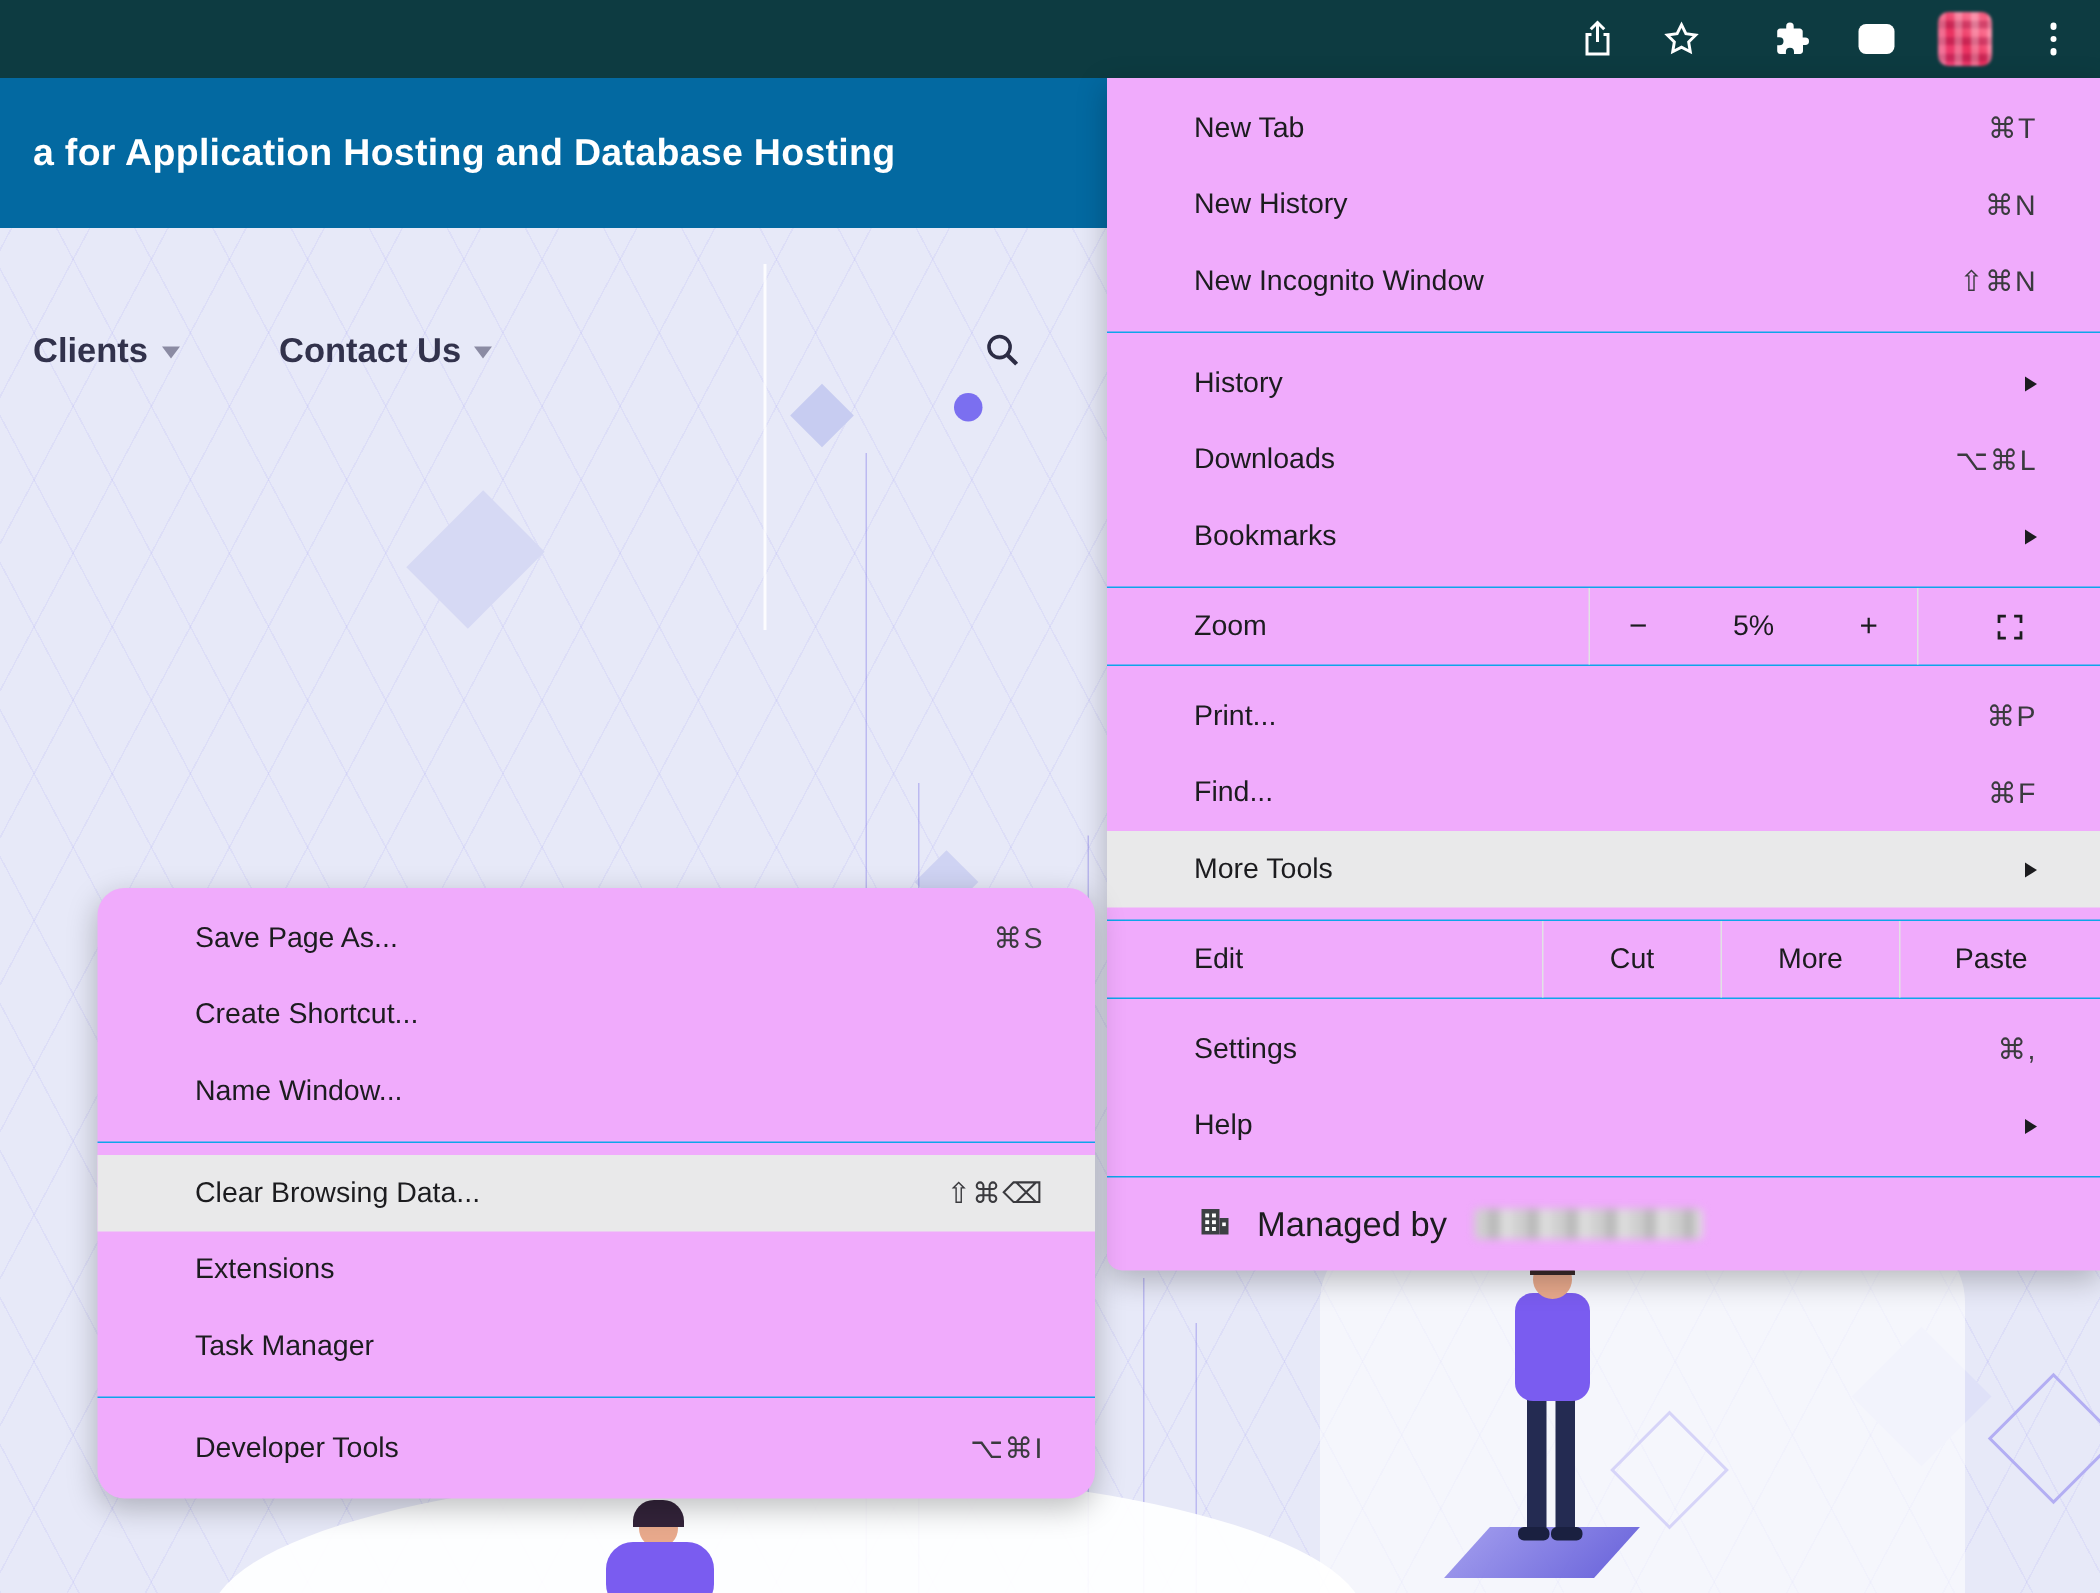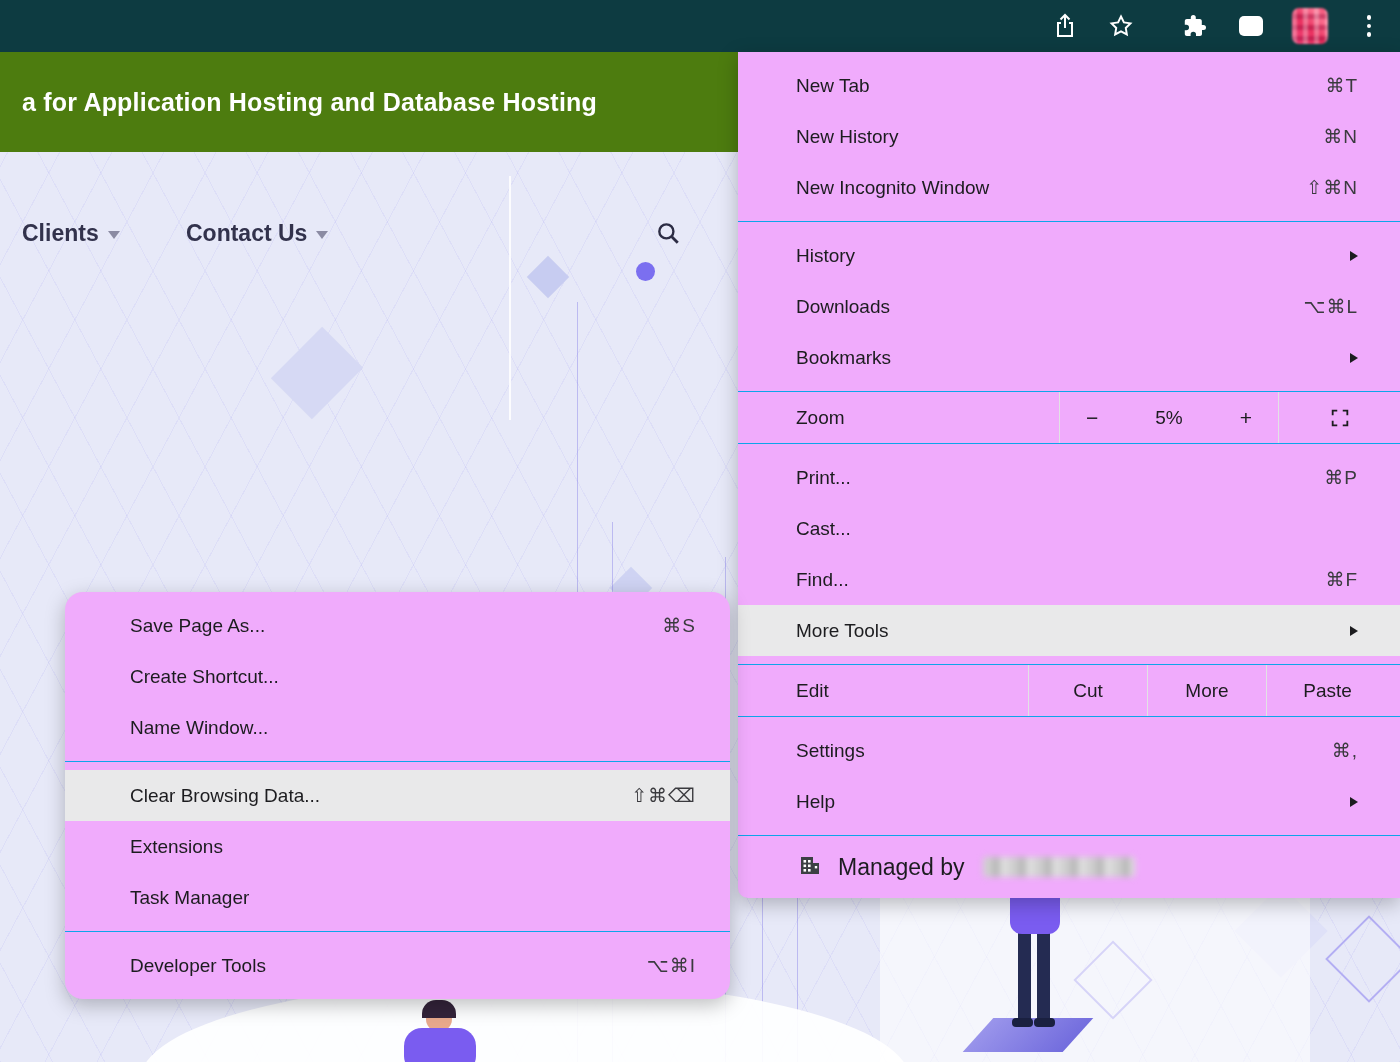--- a/index.html
+++ b/index.html
@@ -17,21 +17,21 @@
               linear-gradient(90deg, rgba(255,255,255,.28) 0 5px, transparent 5px 11px),
               linear-gradient(0deg, rgba(140,0,50,.35) 0 5px, transparent 5px 11px),
               linear-gradient(45deg,#f1437a,#e9315f 45%,#fb6d8e 75%,#ef4f74);
             background-size:11px 11px, 11px 11px, 100% 100%;
             filter:blur(1px); }
   .dots { display:flex; flex-direction:column; gap:4px; }
   .dots i { width:4.5px; height:4.5px; border-radius:50%; background:#fff; }
   .sidepanel-glyph { width:24px; height:20px; border-radius:5px; background:#fff; }
 
   
-  .banner { position:absolute; left:0; top:52px; width:1400px; height:100px; background:#4d7c0f;
+  .banner { position:absolute; left:0; top:52px; width:1400px; height:100px; background:#0369a1;
             display:flex; align-items:center; padding-left:22px; z-index:1; }
   .banner span { color:#fff; font-size:25px; font-weight:800; letter-spacing:.2px; }
 
   
   .page { position:absolute; left:0; top:152px; width:1400px; height:910px; background:#e7e9f8; overflow:hidden; }
   .page::before { content:""; position:absolute; inset:0;
       background-image:
         repeating-linear-gradient(62deg, rgba(124,116,240,.09) 0 1px, transparent 1px 46px),
         repeating-linear-gradient(-62deg, rgba(124,116,240,.09) 0 1px, transparent 1px 46px); }
   .nav-item { position:absolute; top:68px; display:flex; align-items:center; gap:9px; cursor:pointer;
@@ -239,23 +239,20 @@
           <path d="M4 9 V4 H9 M15 4 H20 V9 M20 15 V20 H15 M9 20 H4 V15" fill="none" stroke="#1c1c1f" stroke-width="2"></path>
         </svg>
       </div>
     </div>
   </div>
 
   <div class="m-section">
     <div class="mi">
       <span class="lbl">Print...</span>
       <span class="sc">⌘P</span>
-    </div>
-    <div class="mi">
-      <span class="lbl">Cast...</span>
     </div>
     <div class="mi">
       <span class="lbl">Find...</span>
       <span class="sc">⌘F</span>
     </div>
     <div class="mi hl">
       <span class="lbl">More Tools</span>
       <span class="arrow"></span>
     </div>
   </div>

